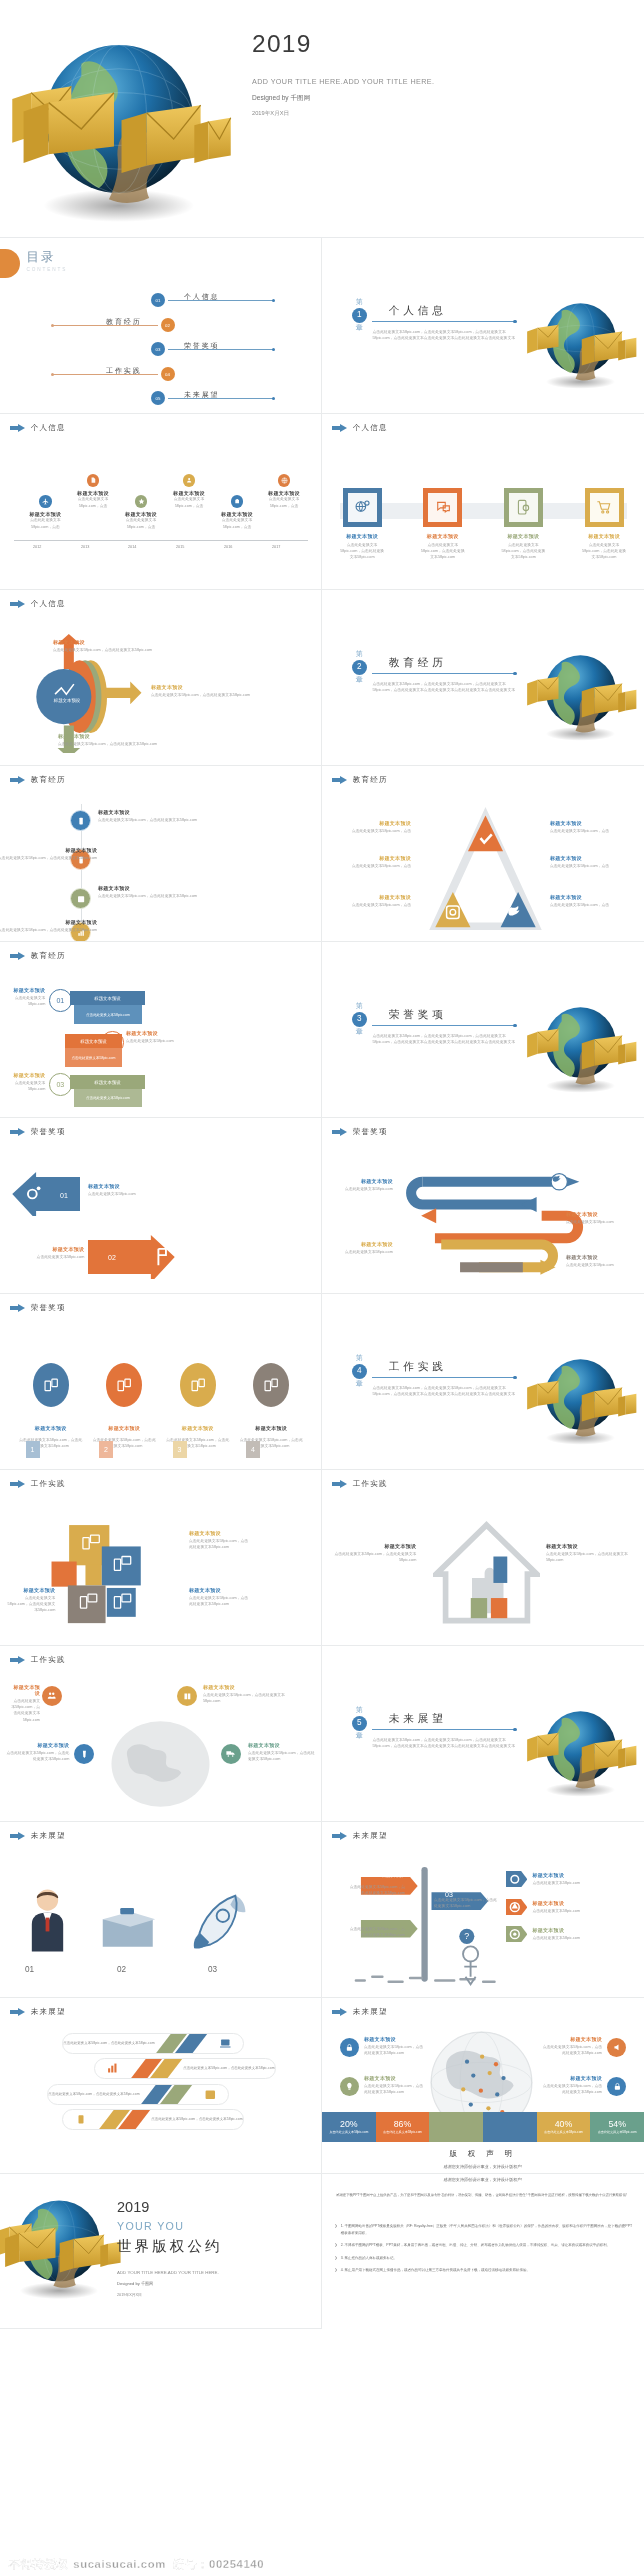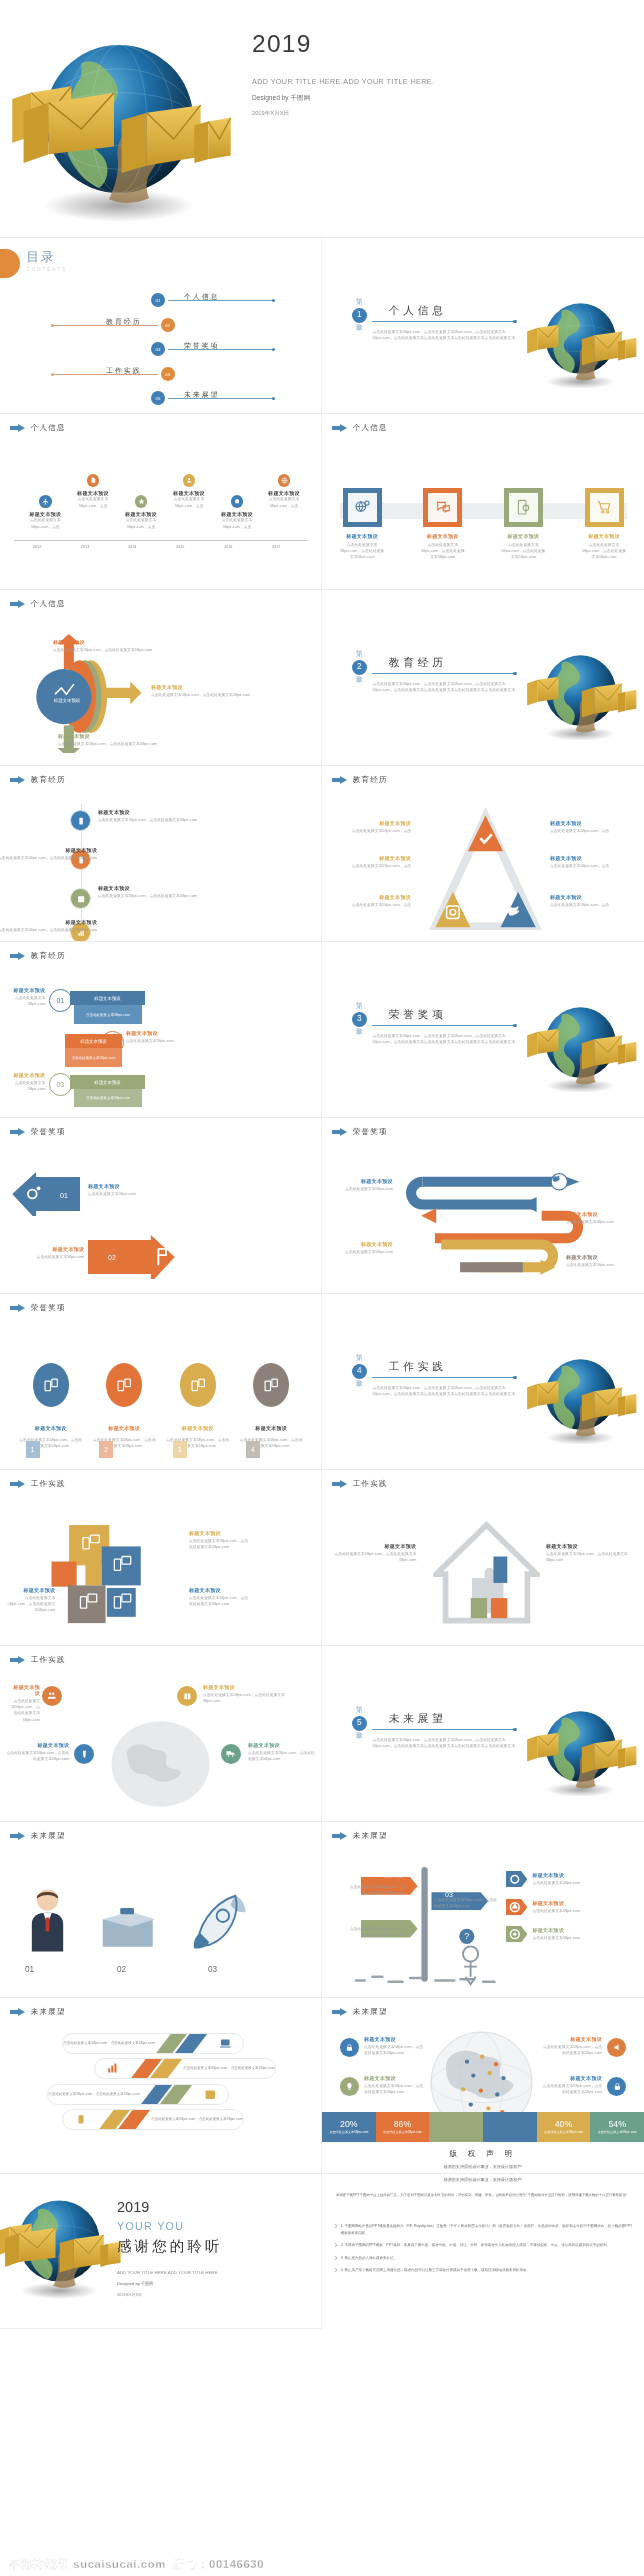--- a/index.html
+++ b/index.html
@@ -1176,21 +1176,21 @@
           <polygon points="182,186 222,174 222,258 182,270" fill="#c99a2c"></polygon>
           <polygon points="222,174 308,162 308,244 222,258" fill="url(#env)"></polygon>
           <polyline points="222,174 265,216 308,162" fill="none" stroke="#a8801f" stroke-width="2.4"></polyline>
           <polygon points="298,194 320,188 320,248 298,254" fill="#c99a2c"></polygon>
           <polygon points="320,188 356,182 356,242 320,248" fill="url(#env)"></polygon>
         </svg>
       </div>
       <div class="ty-text">
         <div class="ty-year">2019</div>
         <div class="ty-en">YOUR YOU</div>
-        <div class="ty-cn">感谢您的聆听</div>
+        <div class="ty-cn">世界版权公约</div>
         <div class="ty-sub">ADD YOUR TITLE HERE.ADD YOUR TITLE HERE.</div>
         <div class="ty-by">Designed by 千图网</div>
         <div class="ty-dt">2019年X月X日</div>
       </div>
     </div>
 
     <div class="slide" style="height:155px;border-bottom:none;">
       <div style="position:absolute;left:0;right:0;top:2.5px;text-align:center;font-size:4.1px;color:#6a6a6a;">感谢您支持原创设计事业，支持设计版权产!</div>
       <div style="position:absolute;left:14px;right:11.3px;top:17.6px;font-size:3.4px;color:#6a6a6a;line-height:2;">感谢您下载PPT千图网平台上提供的产品，为了您和千图网以及原创作者的利益，请勿复制、传播、销售，否则将承担法律责任! 千图网将对作品进行维权，按照传播下载次数的十倍进行索取赔偿!</div>
       <div class="cp-list" style="top:49px;">
@@ -1212,17 +1212,17 @@
         </div>
       </div>
     </div>
 
   </div>
 
   <div class="footer">
     <span class="wm">不得转授权</span>
     <span class="wm" style="margin-left:5px;">sucaisucai.com</span>
     <span class="wm" style="margin-left:7.5px;">编号：</span>
-    <span class="wm num">00146630</span>
+    <span class="wm num">00254140</span>
   </div>
 
 </div>
 
 
 </body></html>

